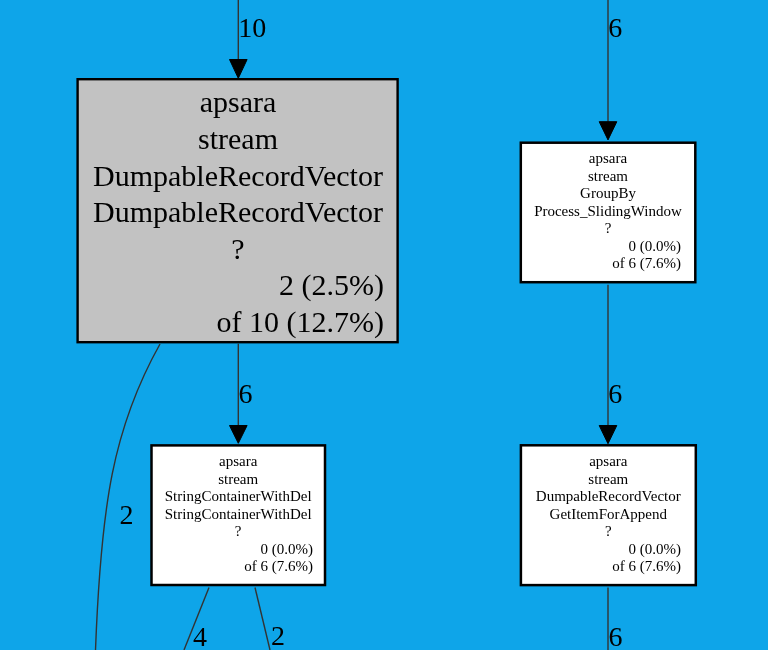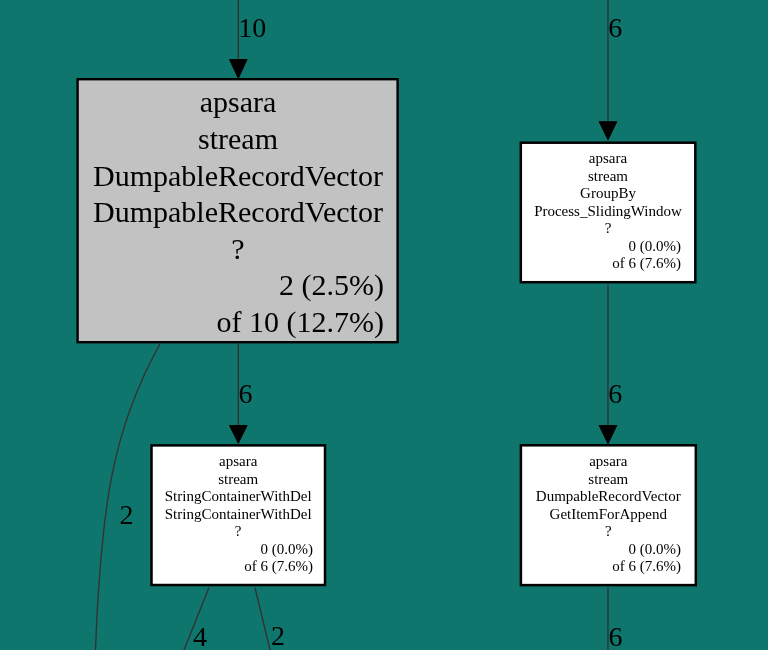--- a/index.html
+++ b/index.html
@@ -1,16 +1,16 @@
 <!DOCTYPE html>
 <html><head>
 <meta charset="utf-8">
 <style>
   html,body{margin:0;padding:0;background:#ffffff;}
-  #page{position:relative;width:768px;height:650px;background:#0f766e;overflow:hidden;}
+  #page{position:relative;width:768px;height:650px;background:#0ea5e9;overflow:hidden;}
   svg{display:block;}
   text{font-family:"Liberation Serif", serif;fill:#000000;}
 </style>
 </head>
 <body>
 <div id="page">
 <svg width="768" height="650" viewBox="0 0 768 650">
 
   <g stroke="#333333" stroke-width="1.4" fill="none">
     <path d="M238.3,0 V59.5"></path>

